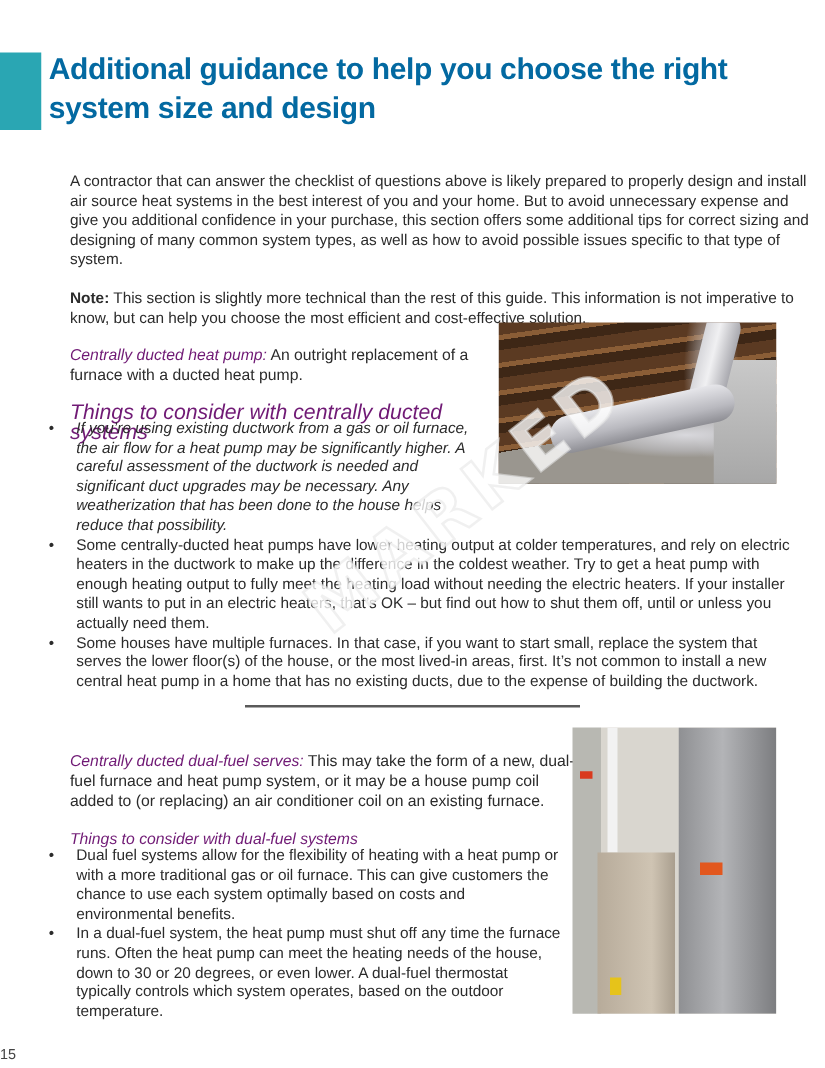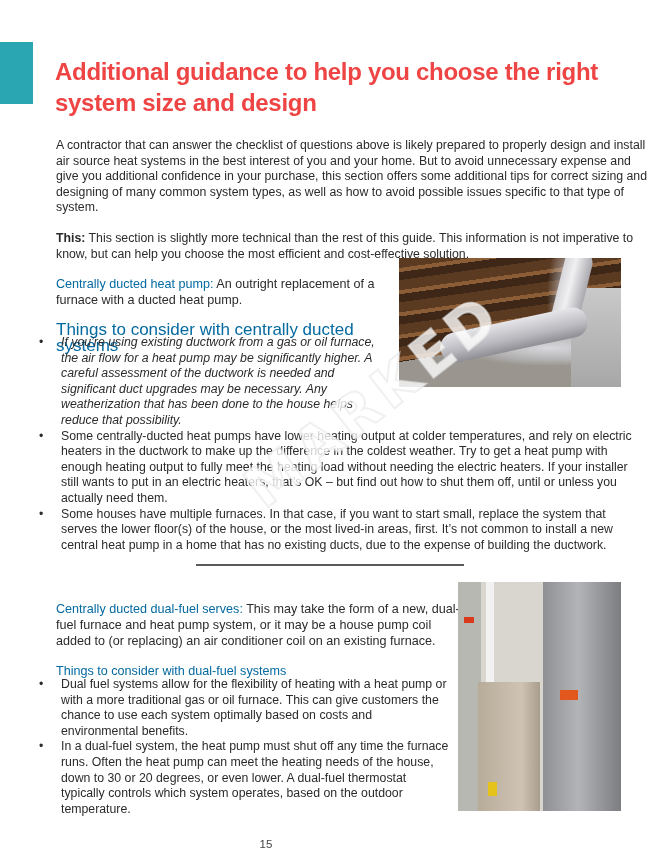--- a/index.html
+++ b/index.html
@@ -1,26 +1,26 @@
 <!DOCTYPE html>
 <html><head>
   <meta charset="utf-8">
   <style>
     html, body { margin: 0; padding: 0; background: #ffffff; }
     body { width: 660px; height: 854px; position: relative; overflow: hidden;
            font-family: "Liberation Sans", "DejaVu Sans", sans-serif; color: #2b2b2b; }
     .accent-bar { position: absolute; left: 0; top: 42px; width: 33px; height: 62px; background: #2aa6b3; }
-    .page-title { position: absolute; left: 39px; top: 40px; width: 600px; margin: 16px;
-                  font-size: 24px; line-height: 31px; font-weight: bold; color: #ef4444;
+    .page-title { position: absolute; left: 39px; top: 40px; width: 600px; margin: 0;
+                  font-size: 24px; line-height: 31px; font-weight: bold; color: #0369a1;
                   letter-spacing: -0.3px; }
     .para { position: absolute; left: 39px; margin: 17px; font-size: 12.3px; line-height: 15.6px; }
     .intro { top: 121px; width: 600px; }
     .note { top: 214px; width: 600px; }
     .note b { font-weight: bold; }
-    .teal-i { color: #0369a1; }
+    .teal-i { color: #701a75; font-style: italic; }
     .lead1 { top: 259px; width: 340px; font-size: 12.6px; line-height: 16px; }
     .sub1 { top: 305px; width: 340px; font-size: 17px; line-height: 16px; }
     ul.bullets { position: absolute; left: 39px; margin: 0; padding: 0; list-style: none;
                  font-size: 12.3px; line-height: 15.6px; }
     ul.bullets li { position: relative; padding-left: 22px; }
     ul.bullets li .dot { position: absolute; left: 0; top: 0; }
     .list1 { top: 335px; width: 600px; }
     .divider { position: absolute; left: 196px; top: 564px; width: 268px; height: 2px; background: #5a5a5a; }
     .lead2 { top: 584px; width: 410px; font-size: 12.6px; line-height: 16px; }
     .sub2 { top: 646px; width: 400px; font-size: 12.6px; line-height: 16px; }
@@ -49,32 +49,32 @@
       background: linear-gradient(90deg, #8f9093, #b3b4b7 45%, #7c7d80); }
     .photo-furnace .pipe { position: absolute; left: 28px; top: 0; width: 8px; height: 100px; background: #f2f2f2; }
     .photo-furnace .label { position: absolute; left: 102px; top: 108px; width: 18px; height: 10px; background: #e2571e; }
     .photo-furnace .sticker { position: absolute; left: 30px; top: 200px; width: 9px; height: 14px; background: #e6c31a; }
     .photo-furnace .tag { position: absolute; left: 6px; top: 35px; width: 10px; height: 6px; background: #d93a1e; }
     .watermark { position: absolute; left: 225px; top: 330px; width: 260px; height: 170px;
       pointer-events: none; transform: rotate(-38deg); transform-origin: center;
       color: rgba(255,255,255,0.78); font-size: 56px; font-weight: bold; letter-spacing: 6px;
       -webkit-text-stroke: 2px rgba(230,230,230,0.6); line-height: 170px; text-align: center;
       font-family: "DejaVu Sans", sans-serif; }
-    .page-number { position: absolute; left: 0; width: 532px; top: 838px; text-align: center;
+    .page-number { position: absolute; left: 0; width: 532px; top: 838px; text-align: left;
       font-size: 11.5px; color: #444; margin: 0; }
   </style>
 </head>
 <body>
 
 <div class="accent-bar"></div>
 <h1 class="page-title">Additional guidance to help you choose the right system size and design</h1>
 
 <p class="para intro">A contractor that can answer the checklist of questions above is likely prepared to properly design and install air source heat systems in the best interest of you and your home. But to avoid unnecessary expense and give you additional confidence in your purchase, this section offers some additional tips for correct sizing and designing of many common system types, as well as how to avoid possible issues specific to that type of system.</p>
 
-<p class="para note"><b>This:</b><span> This section is slightly more technical than the rest of this guide. This information is not imperative to know, but can help you choose the most efficient and cost-effective solution.</span></p>
+<p class="para note"><b>Note:</b><span> This section is slightly more technical than the rest of this guide. This information is not imperative to know, but can help you choose the most efficient and cost-effective solution.</span></p>
 
 <p class="para lead1"><span class="teal-i">Centrally ducted heat pump:</span><span> An outright replacement of a furnace with a ducted heat pump.</span></p>
 <p class="para sub1 teal-i">Things to consider with centrally ducted systems</p>
 
 <div class="photo photo-duct" title="Flexible insulated ductwork in a basement ceiling">
   <div class="wall"></div>
   <div class="duct-rise"></div>
   <div class="duct-tube"></div>
 </div>
 

